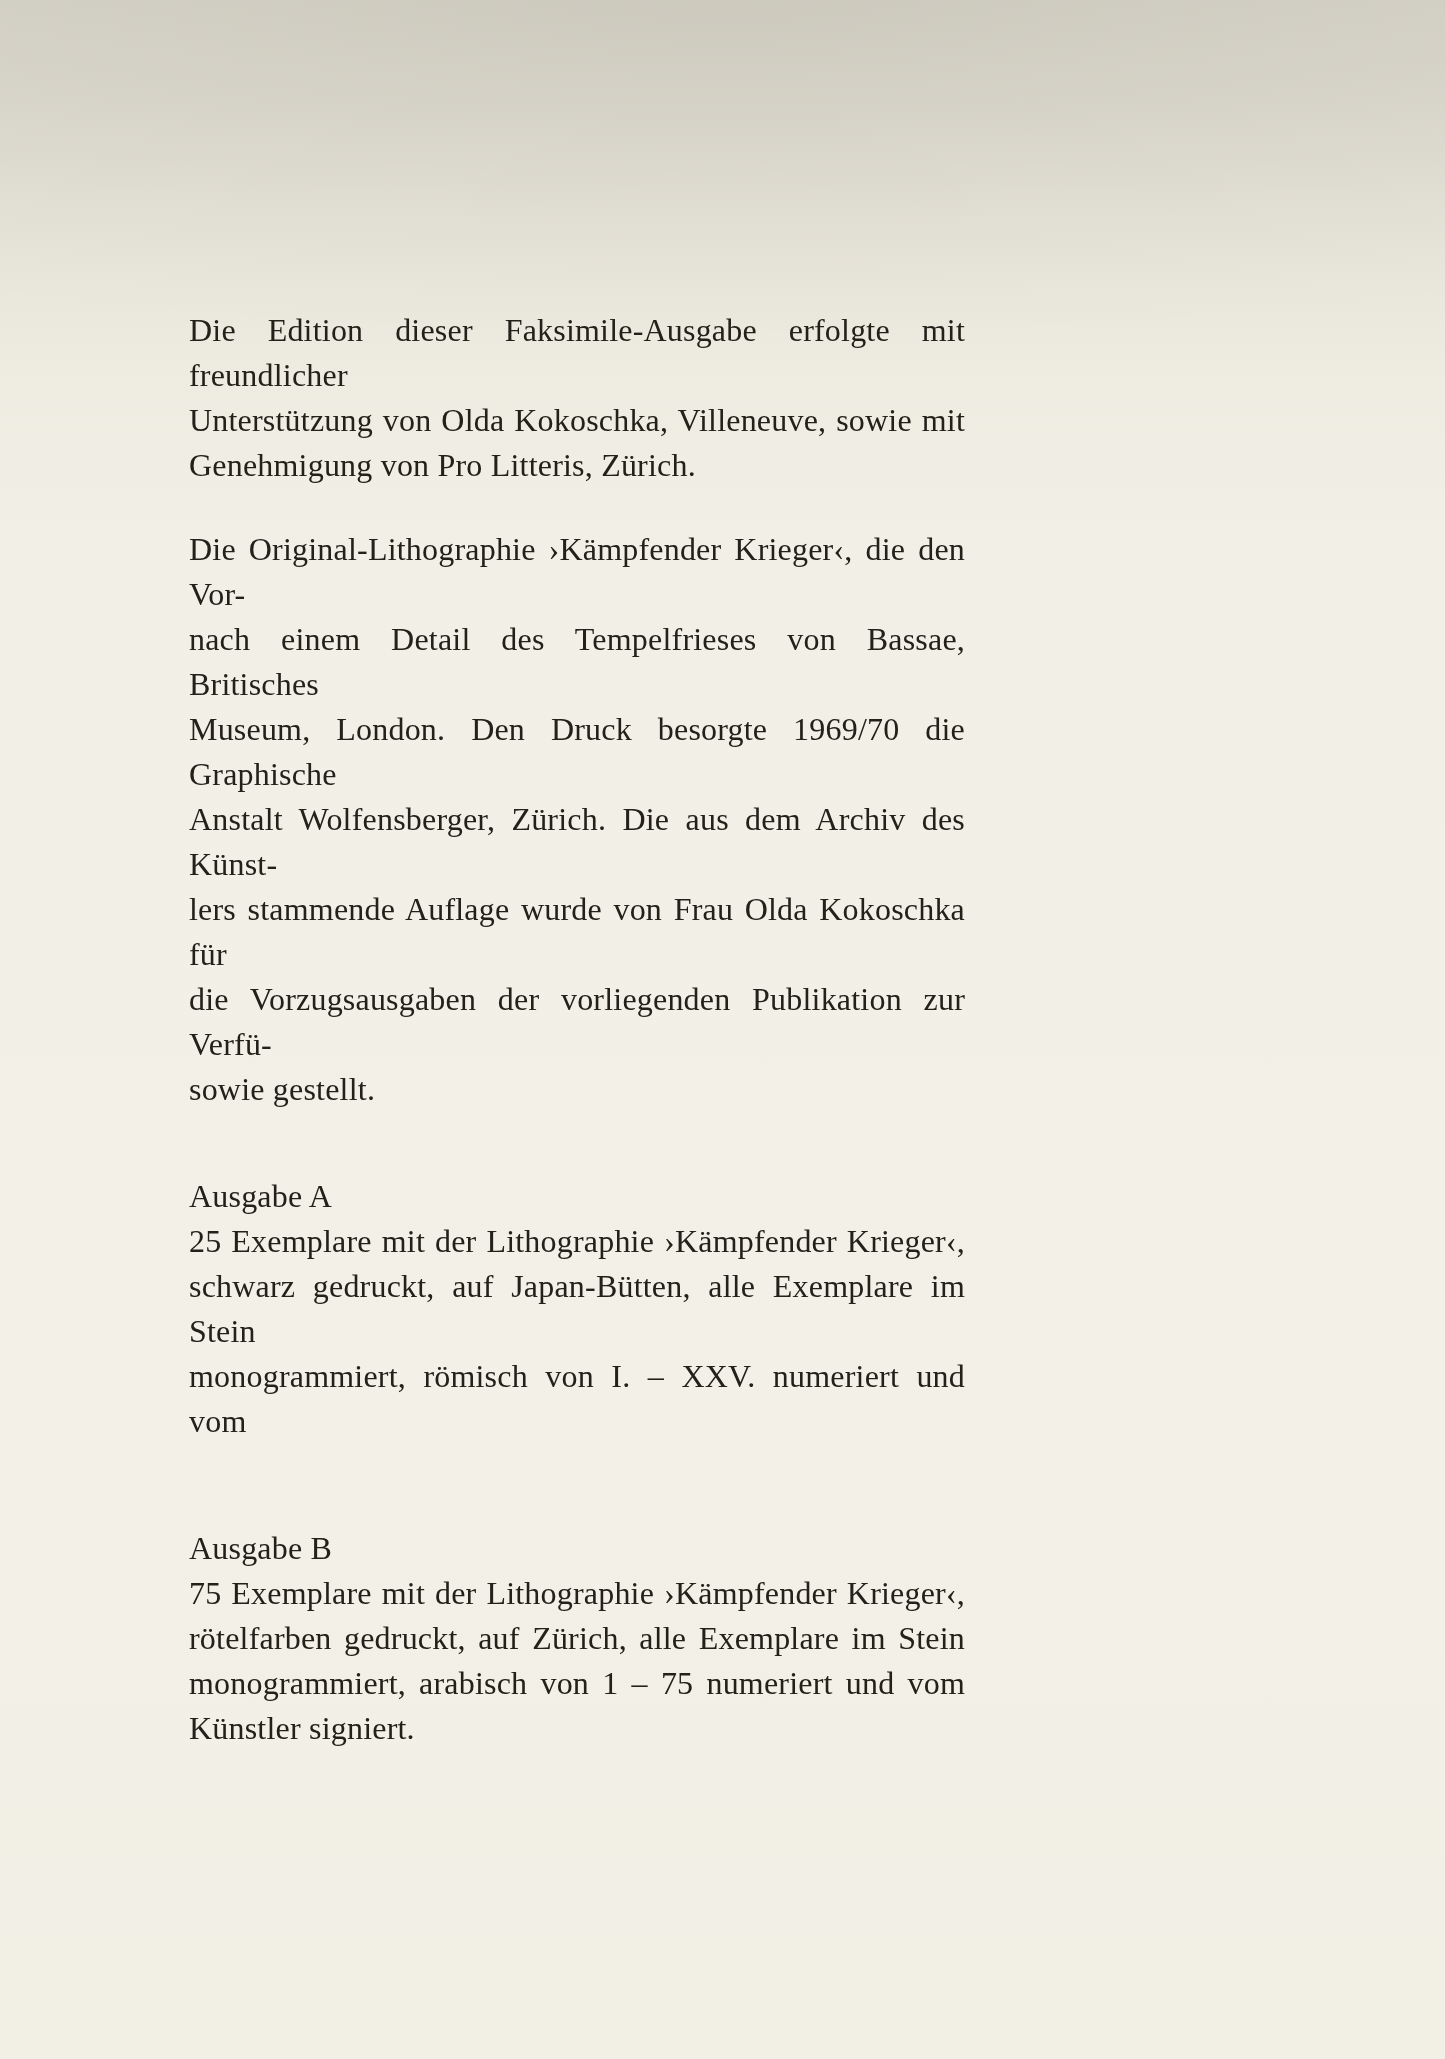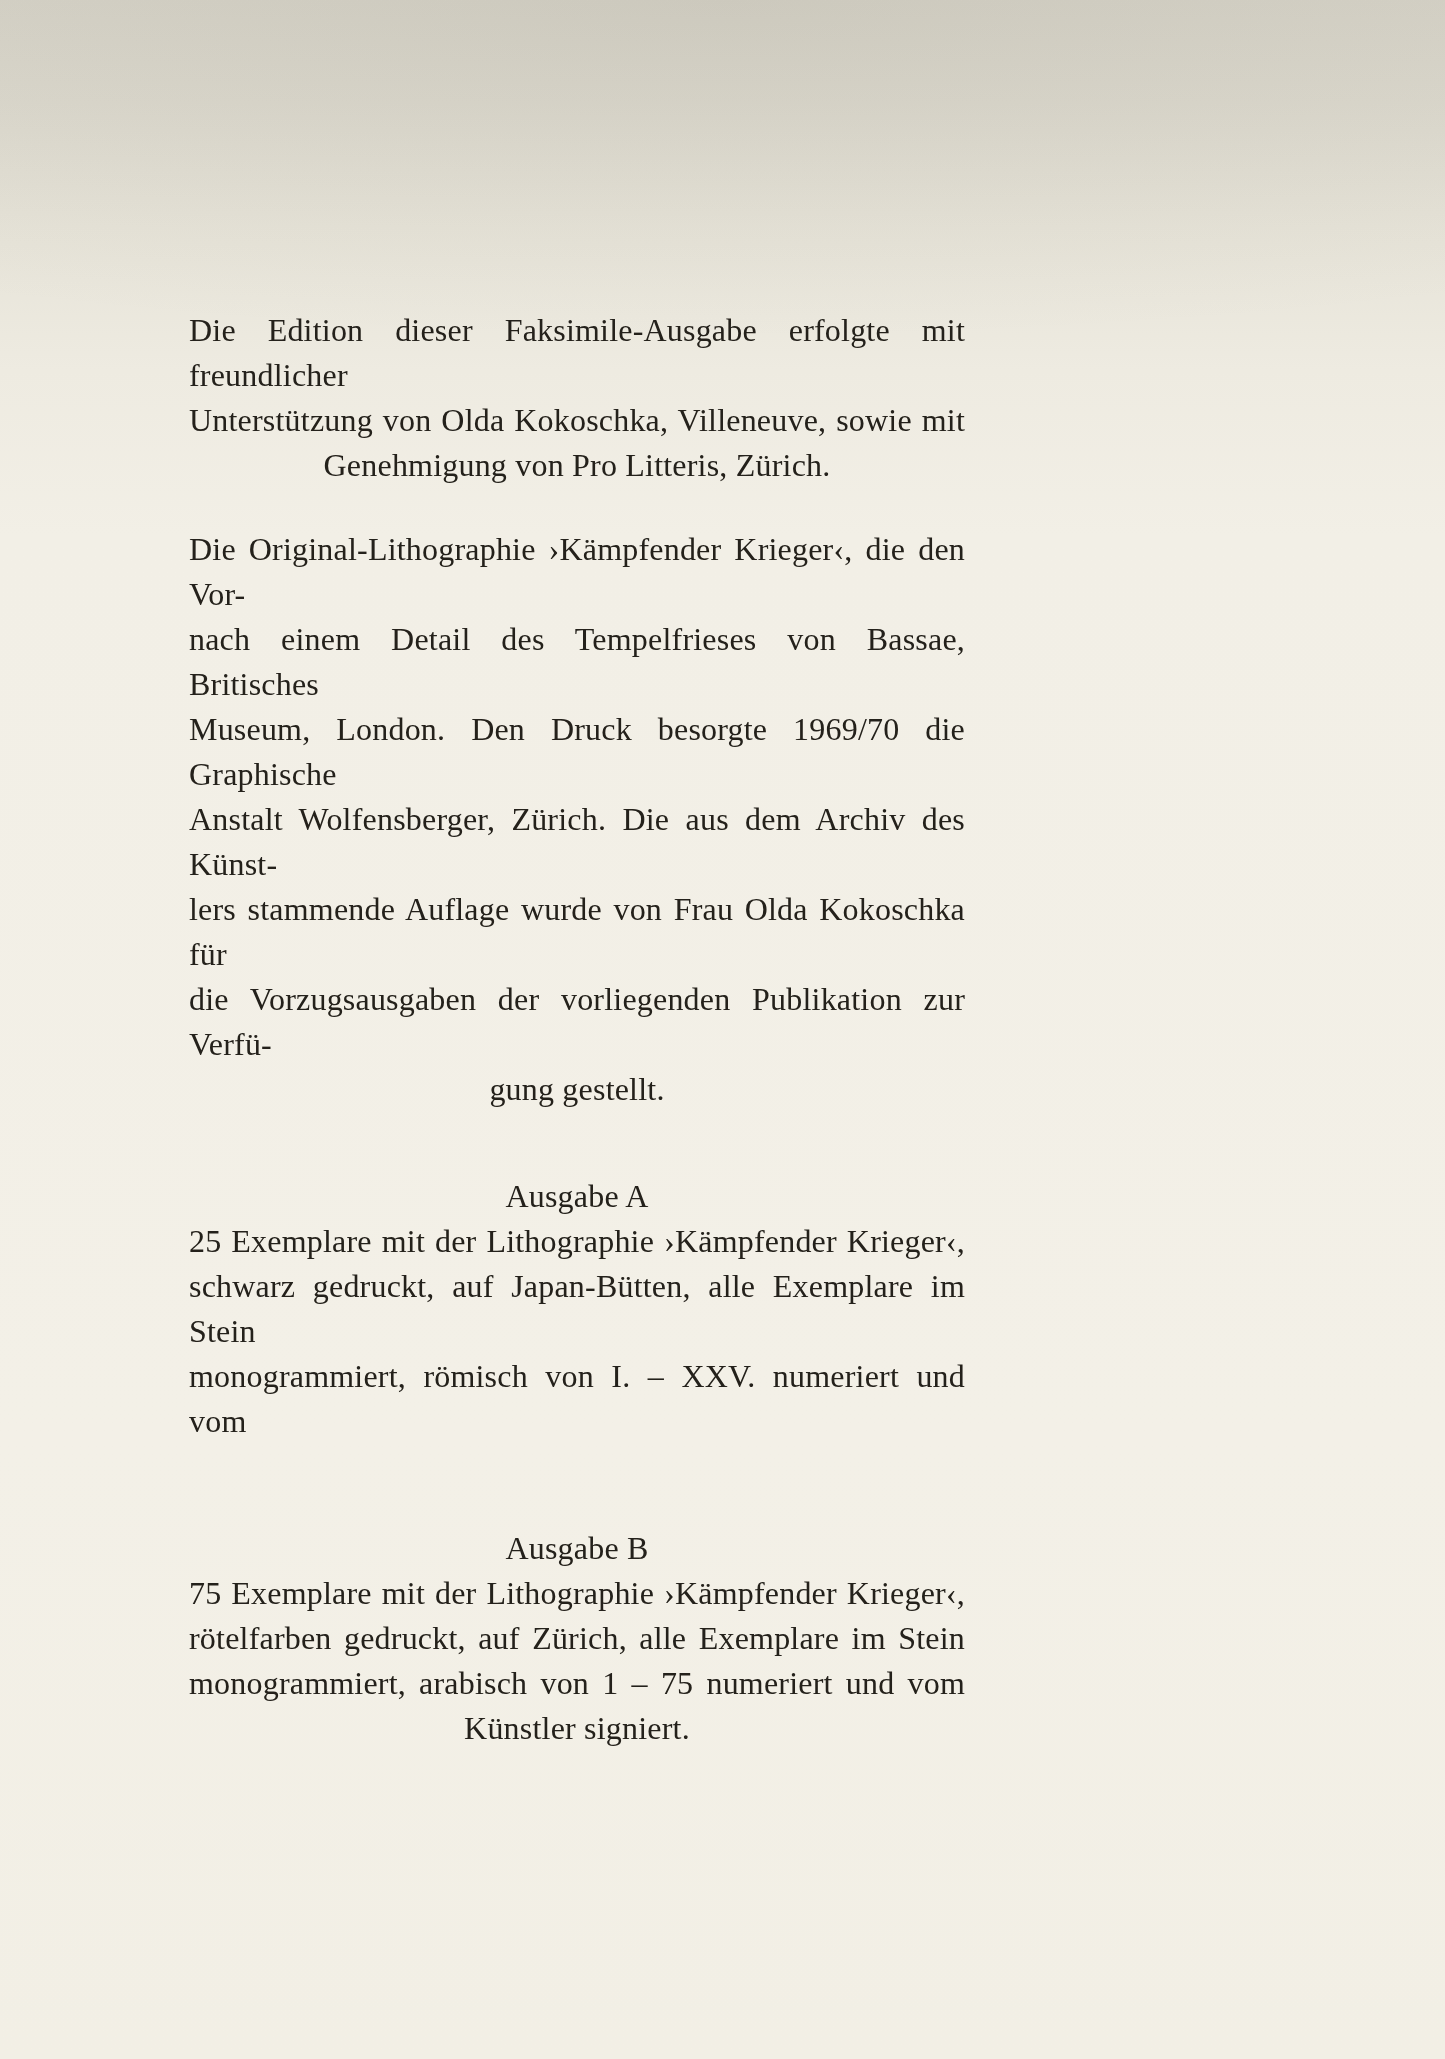--- a/index.html
+++ b/index.html
@@ -25,21 +25,21 @@
     width: 776px;
     font-size: 32px;
     line-height: 45px;
     letter-spacing: 0.2px;
   }
   .block { margin: 0 0 82px 0; }
   .block.gap-small  { margin-bottom: 39px; }
   .block.gap-medium { margin-bottom: 62px; }
   .line {
     white-space: nowrap;
-    text-align: center;
+    text-align: left;
   }
   .line.justify {
     white-space: normal;
     text-align: justify;
     text-align-last: justify;
   }
   .heading {
   }
 </style>
 </head>
@@ -53,21 +53,21 @@
     <div class="line">Genehmigung von Pro Litteris, Zürich.</div>
   </section>
 
   <section class="block gap-medium">
     <div class="line justify">Die Original-Lithographie ›Kämpfender Krieger‹, die den Vor-</div>
     <div class="line justify">nach einem Detail des Tempelfrieses von Bassae, Britisches</div>
     <div class="line justify">Museum, London. Den Druck besorgte 1969/70 die Graphische</div>
     <div class="line justify">Anstalt Wolfensberger, Zürich. Die aus dem Archiv des Künst-</div>
     <div class="line justify">lers stammende Auflage wurde von Frau Olda Kokoschka für</div>
     <div class="line justify">die Vorzugsausgaben der vorliegenden Publikation zur Verfü-</div>
-    <div class="line">gung gestellt.</div>
+    <div class="line">sowie gestellt.</div>
   </section>
 
 
   <section class="block">
     <div class="line heading">Ausgabe A</div>
     <div class="line justify">25 Exemplare mit der Lithographie ›Kämpfender Krieger‹,</div>
     <div class="line justify">schwarz gedruckt, auf Japan-Bütten, alle Exemplare im Stein</div>
     <div class="line justify">monogrammiert, römisch von I. – XXV. numeriert und vom</div>
   </section>
 

